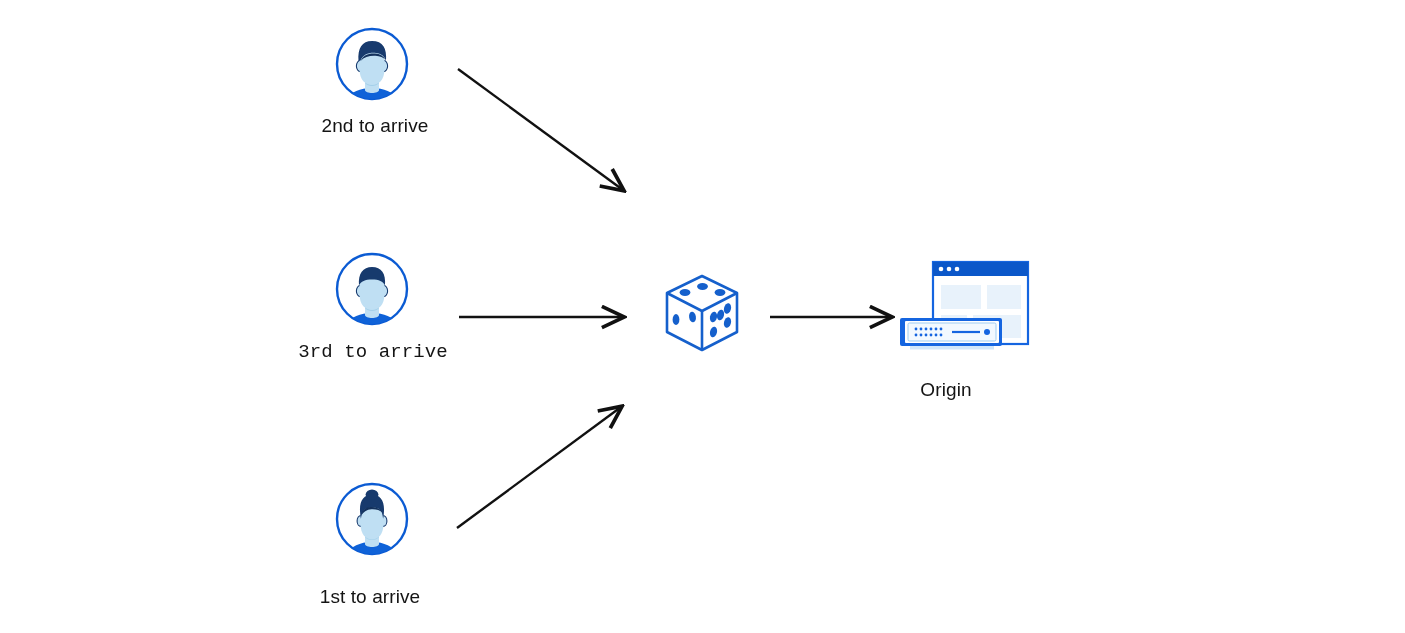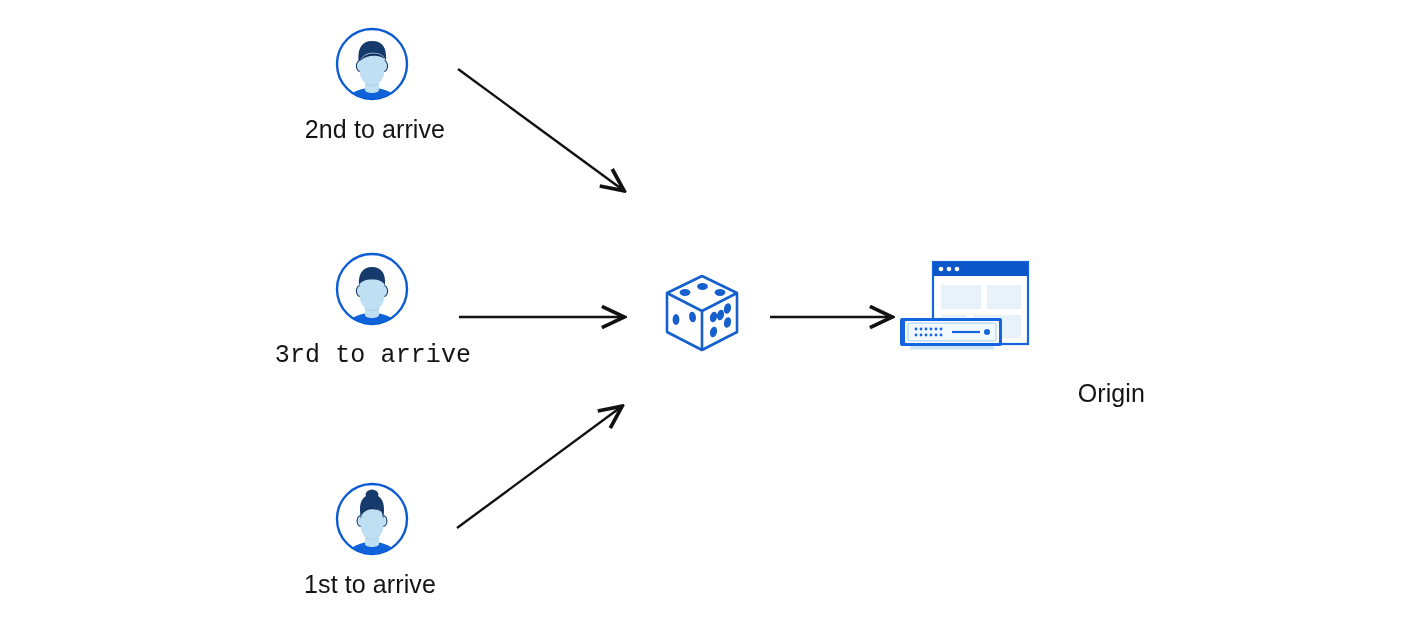--- a/index.html
+++ b/index.html
@@ -18,21 +18,21 @@
     overflow: hidden;
   }
   .node {
     position: absolute;
   }
   .node-label {
     position: absolute;
     width: 260px;
     text-align: center;
     font-family: "Liberation Sans", sans-serif;
-    font-size: 25px;
+    font-size: 19px;
     color: #141414;
     letter-spacing: 0.1px;
     white-space: nowrap;
   }
   .avatar-wrap { position: absolute; width: 76px; height: 76px; }
   .die-wrap { position: absolute; width: 86px; height: 86px; }
   .origin-wrap { position: absolute; width: 130px; height: 105px; }
   .arrow-layer {
     position: absolute;
     left: 0; top: 0;
@@ -119,21 +119,21 @@
           <path d="M31 56 C34 60 42 60 45 56 L45 52 L31 52 Z" fill="#a3cfe9"></path>
           <ellipse cx="27" cy="40" rx="3.9" ry="5.4" fill="#bfdff3" stroke="#173a6d" stroke-width="1.1"></ellipse>
           <ellipse cx="49" cy="40" rx="3.9" ry="5.4" fill="#bfdff3" stroke="#173a6d" stroke-width="1.1"></ellipse>
           <path d="M26.5 34 C26.5 21.5 49.5 21.5 49.5 34 L49.5 43 C49.5 53.5 44 58.5 38 58.5 C32 58.5 26.5 53.5 26.5 43 Z" fill="#bfdff3"></path>
           <path d="M38 13.5 C30 13.5 25.5 19.5 26 30 C26.3 34 26.6 36.5 26.9 37.8 C27.6 33 28.6 30.6 30.4 28.8 C33 26.2 42 25.4 45.6 28.4 C47.8 30.2 48.6 33 49.1 37.8 C49.5 36.3 49.8 33.8 50 30 C50.5 19.5 46 13.5 38 13.5 Z" fill="#173a6d"></path>
           <ellipse cx="38" cy="13.6" rx="6.4" ry="5.2" fill="#173a6d"></ellipse>
           <path d="M27.2 35 C28 29.6 30.5 27 35 26.3 C41 25.4 46 27.2 48.6 31.5 C46 29.2 42 28 37.5 28.2 C32.8 28.4 29.2 31 27.2 35 Z" fill="#13315c"></path>
         </g>
       </svg>
     </div>
-    <div class="node-label" style="left:240px; top:570px;">1st to arrive</div>
+    <div class="node-label" style="left:240px; top:586px;">1st to arrive</div>
   </div>
 
   <div class="node">
     <div class="die-wrap" style="left:659px; top:270px;">
       <svg width="86" height="86" viewBox="0 0 86 86">
         <g fill="none" stroke="#1560cc" stroke-width="2.6" stroke-linejoin="round">
           <path d="M43 6 L78 23 L78 62 L43 80 L8 62 L8 23 Z"></path>
           <path d="M8 23 L43 41 L78 23"></path>
           <path d="M43 41 L43 80"></path>
         </g>
@@ -194,16 +194,16 @@
               <circle cx="35" cy="79" r="1.4"></circle>
             <circle cx="40" cy="79" r="1.4"></circle>
               <circle cx="45" cy="79" r="1.4"></circle>
           </g>
           <line x1="56" y1="76" x2="84" y2="76" stroke="#1565e0" stroke-width="2.2"></line>
           <circle cx="91" cy="76" r="3" fill="#1565e0"></circle>
           <rect x="14" y="90" width="84" height="3.5" fill="#cfe6fa"></rect>
         </g>
       </svg>
     </div>
-    <div class="node-label" style="left:885px; top:379px;text-align:right;">Origin</div>
+    <div class="node-label" style="left:816px; top:379px;">Origin</div>
   </div>
 
 </div>
 
 </body></html>

